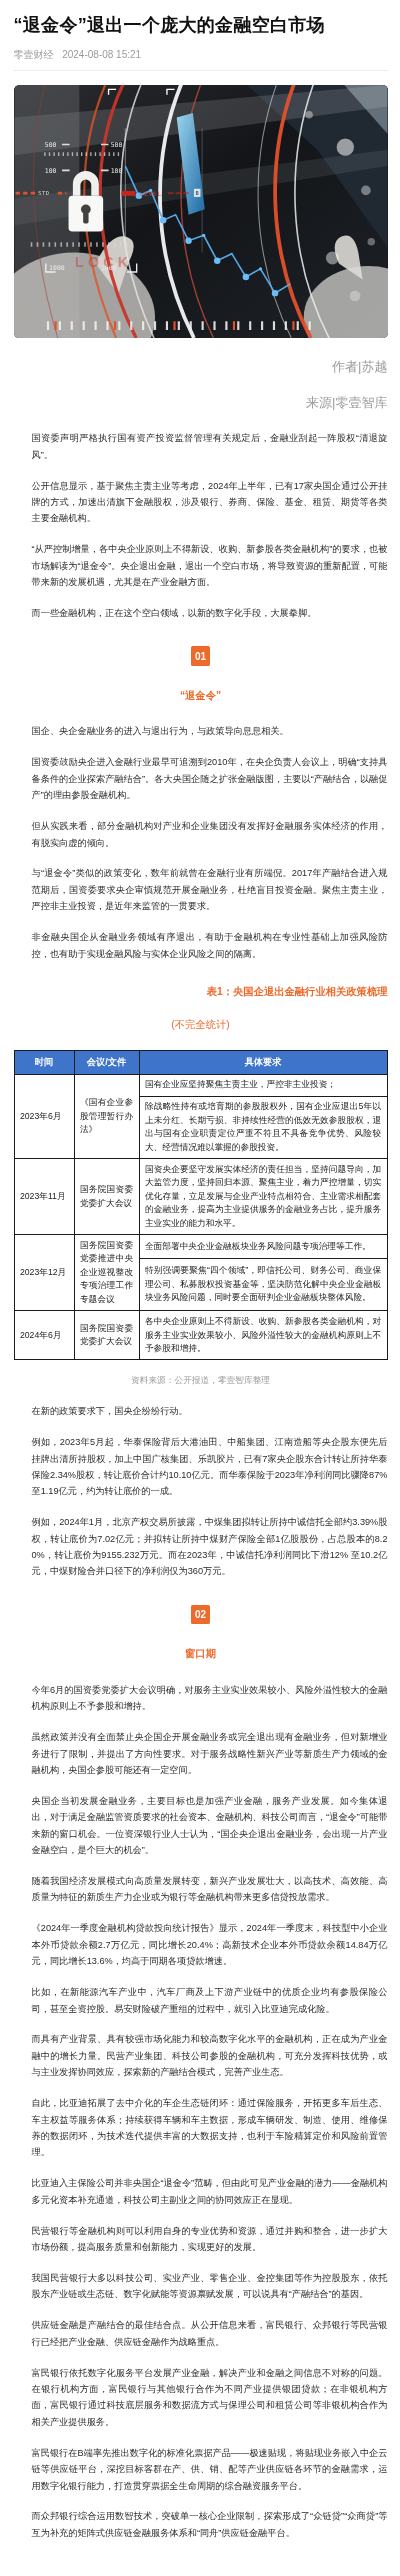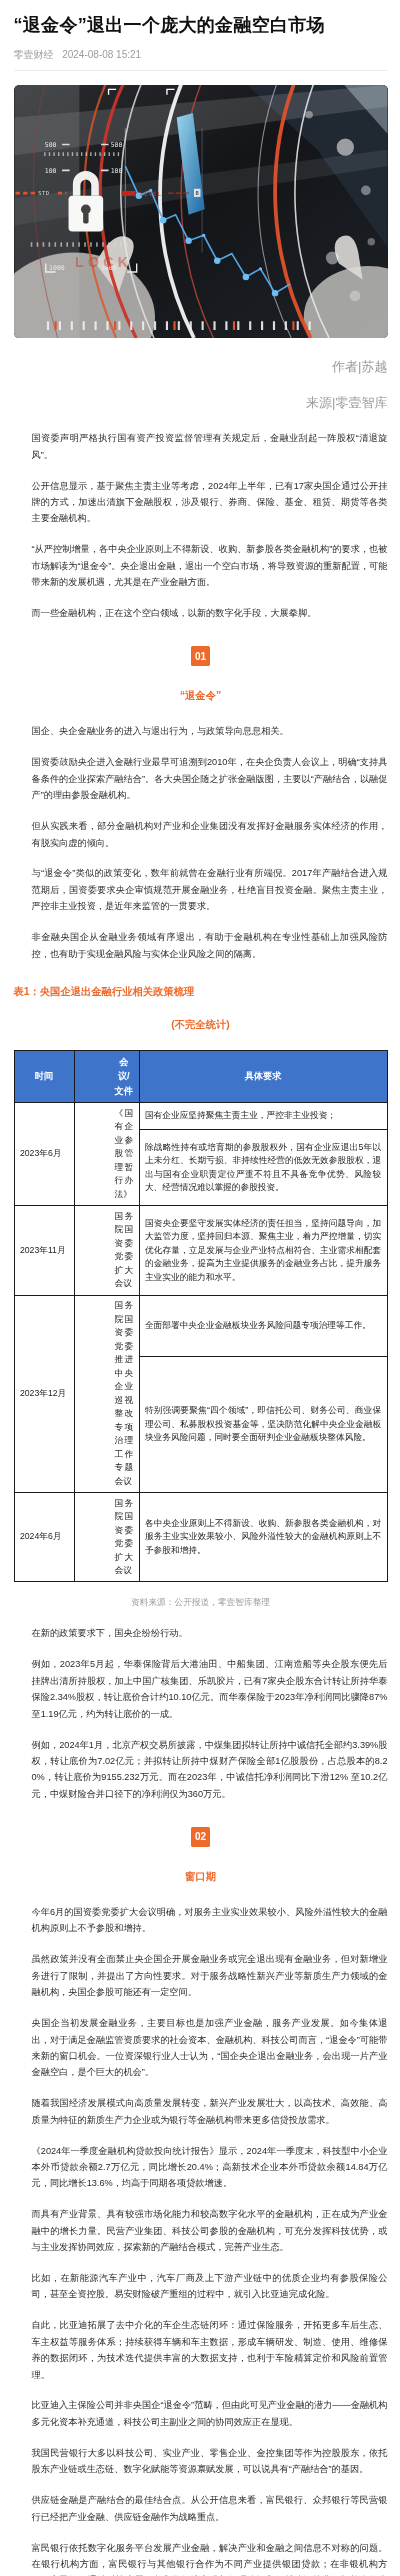--- a/index.html
+++ b/index.html
@@ -35,41 +35,41 @@
   .sec-badge{
     width:19.5px;height:19.5px;background:var(--accent-orange);color:#fff;
     font-weight:700;font-size:10px;display:flex;align-items:center;justify-content:center;
     margin:25px auto 0;border-radius:1.6px;
   }
   .sec-title{
     text-align:center;color:var(--accent-orange);
     font-size:10.3px;font-weight:700;margin:23px 0 20.6px;
   }
   .tbl-title{
-    text-align:left;color:var(--accent-orange);
+    text-align:right;color:var(--accent-orange);
     font-size:10.3px;font-weight:700;margin:23px 0 0;
   }
   .tbl-subtitle{
     text-align:center;color:var(--accent-orange);
-    font-size:10.3px;font-weight:700;margin:19.5px 0 17.3px;
+    font-size:10.3px;font-weight:400;margin:19.5px 0 17.3px;
   }
   table.policy-table{
     width:100%;border-collapse:collapse;border:1.1px solid #1b1b1b;
     font-size:8.7px;line-height:1.55;color:#222;table-layout:fixed;
   }
   .policy-table th{
     background:var(--table-header-blue);color:#fff;font-weight:700;
     text-align:center;padding:4.3px 5.4px;font-size:9.2px;border:0.8px solid #1b1b1b;
   }
   .policy-table td{
     border:0.8px solid #1b1b1b;padding:3.8px 5.4px;
     vertical-align:middle;text-align:justify;word-break:break-all;
   }
   th.col-time,td.c-time{width:60px;}
-  th.col-doc,td.c-doc{width:65px;padding-left:40px;}
+  th.col-doc,td.c-doc{width:65px;}
   td.c-time{text-align:left;}
   .tbl-caption{text-align:center;color:#9b9b9b;font-size:8.7px;margin:15px 0 16px;}
 </style>
 </head>
 <body>
 
 <div class="page">
 
   <h1 class="title">“退金令”退出一个庞大的金融空白市场</h1>
 
@@ -243,24 +243,25 @@
   <p class="para">例如，2024年1月，北京产权交易所披露，中煤集团拟转让所持中诚信托全部约3.39%股权，转让底价为7.02亿元；并拟转让所持中煤财产保险全部1亿股股份，占总股本的8.20%，转让底价为9155.232万元。而在2023年，中诚信托净利润同比下滑12% 至10.2亿元，中煤财险合并口径下的净利润仅为360万元。</p>
 
   <div class="sec-badge">02</div>
   <h2 class="sec-title">窗口期</h2>
 
   <p class="para">今年6月的国资委党委扩大会议明确，对服务主业实业效果较小、风险外溢性较大的金融机构原则上不予参股和增持。</p>
   <p class="para">虽然政策并没有全面禁止央企国企开展金融业务或完全退出现有金融业务，但对新增业务进行了限制，并提出了方向性要求。对于服务战略性新兴产业等新质生产力领域的金融机构，央国企参股可能还有一定空间。</p>
   <p class="para">央国企当初发展金融业务，主要目标也是加强产业金融，服务产业发展。如今集体退出，对于满足金融监管资质要求的社会资本、金融机构、科技公司而言，“退金令”可能带来新的窗口机会。一位资深银行业人士认为，“国企央企退出金融业务，会出现一片产业金融空白，是个巨大的机会”。</p>
   <p class="para">随着我国经济发展模式向高质量发展转变，新兴产业发展壮大，以高技术、高效能、高质量为特征的新质生产力企业或为银行等金融机构带来更多信贷投放需求。</p>
   <p class="para">《2024年一季度金融机构贷款投向统计报告》显示，2024年一季度末，科技型中小企业本外币贷款余额2.7万亿元，同比增长20.4%；高新技术企业本外币贷款余额14.84万亿元，同比增长13.6%，均高于同期各项贷款增速。</p>
+  <p class="para">比如，在新能源汽车产业中，汽车厂商及上下游产业链中的优质企业均有参股保险公司，甚至全资控股。易安财险破产重组的过程中，就引入比亚迪完成化险。</p>
   <p class="para">而具有产业背景、具有较强市场化能力和较高数字化水平的金融机构，正在成为产业金融中的增长力量。民营产业集团、科技公司参股的金融机构，可充分发挥科技优势，或与主业发挥协同效应，探索新的产融结合模式，完善产业生态。</p>
-  <p class="para">比如，在新能源汽车产业中，汽车厂商及上下游产业链中的优质企业均有参股保险公司，甚至全资控股。易安财险破产重组的过程中，就引入比亚迪完成化险。</p>
   <p class="para">自此，比亚迪拓展了去中介化的车企生态链闭环：通过保险服务，开拓更多车后生态、车主权益等服务体系；持续获得车辆和车主数据，形成车辆研发、制造、使用、维修保养的数据闭环，为技术迭代提供丰富的大数据支持，也利于车险精算定价和风险前置管理。</p>
   <p class="para">比亚迪入主保险公司并非央国企“退金令”范畴，但由此可见产业金融的潜力——金融机构多元化资本补充通道，科技公司主副业之间的协同效应正在显现。</p>
+  <p class="para">民营银行等金融机构则可以利用自身的专业优势和资源，通过并购和整合，进一步扩大市场份额，提高服务质量和创新能力，实现更好的发展。</p>
   <p class="para">我国民营银行大多以科技公司、实业产业、零售企业、金控集团等作为控股股东，依托股东产业链或生态链、数字化赋能等资源禀赋发展，可以说具有“产融结合”的基因。</p>
   <p class="para">供应链金融是产融结合的最佳结合点。从公开信息来看，富民银行、众邦银行等民营银行已经把产业金融、供应链金融作为战略重点。</p>
   <p class="para">富民银行依托数字化服务平台发展产业金融，解决产业和金融之间信息不对称的问题。在银行机构方面，富民银行与其他银行合作为不同产业提供银团贷款；在非银机构方面，富民银行通过科技底层服务和数据流方式与保理公司和租赁公司等非银机构合作为相关产业提供服务。</p>
   <p class="para">富民银行在B端率先推出数字化的标准化票据产品——极速贴现，将贴现业务嵌入中企云链等供应链平台，深挖目标客群在产、供、销、配等产业供应链各环节的金融需求，运用数字化银行能力，打造贯穿票据全生命周期的综合融资服务平台。</p>
   <p class="para">而众邦银行综合运用数智技术，突破单一核心企业限制，探索形成了“众链贷”“众商贷”等互为补充的矩阵式供应链金融服务体系和“同舟”供应链金融平台。</p>
 
 </div>
 
 
 </body></html>

